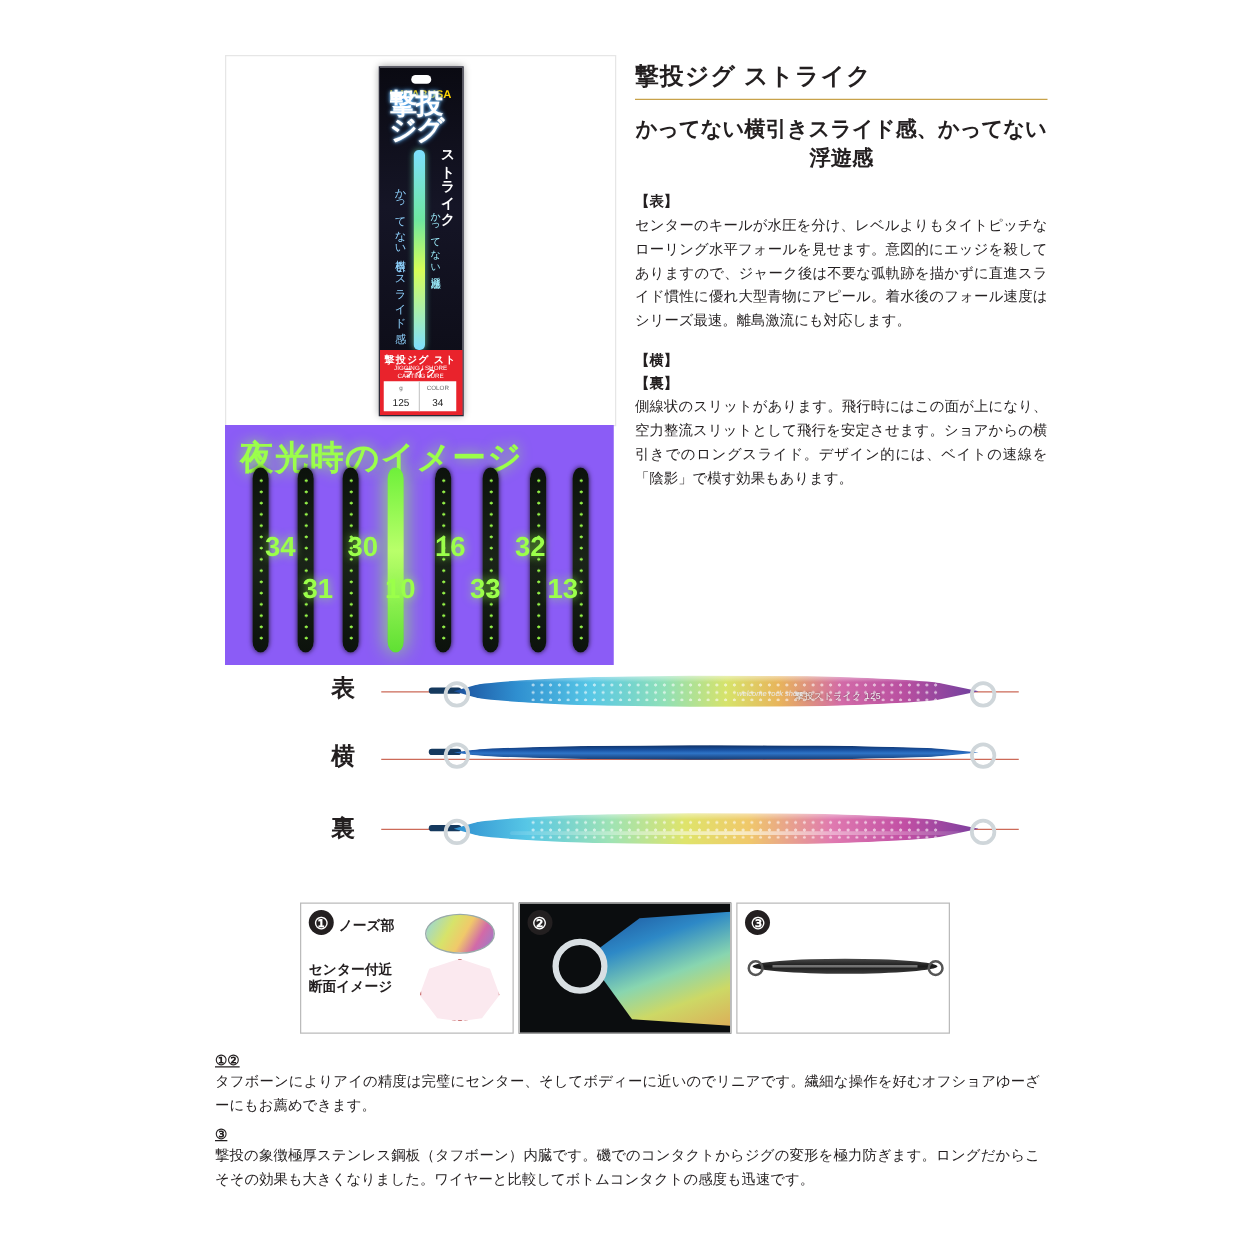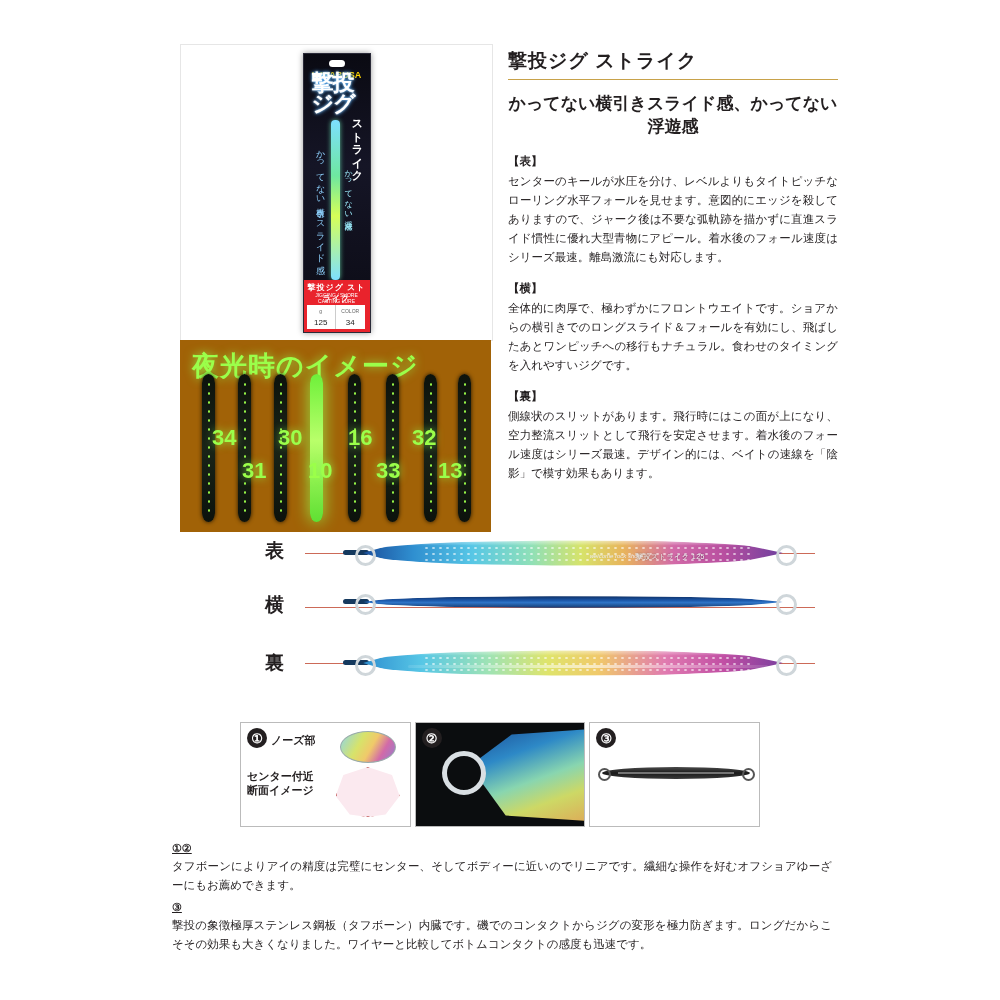--- a/index.html
+++ b/index.html
@@ -82,21 +82,21 @@
   .pkg-specs div{
     flex:1;text-align:center;font-size:8px;color:#222;line-height:11px;
     border-right:1px solid #ccc;padding-top:1px;
   }
   .pkg-specs div:last-child{border-right:none;}
   .pkg-specs .lbl{font-size:5px;color:#666;display:block;}
 
   
   .glow-box{
     position:absolute;left:180px;top:340px;width:311px;height:192px;
-    background:#a16207;
+    background:#8b5cf6;
     overflow:hidden;
   }
   .glow-title{
     position:absolute;left:12px;top:8px;
     color:#9bff4a;font-size:27px;font-weight:bold;letter-spacing:1px;
     text-shadow:0 0 10px rgba(150,255,80,.8);
   }
   .glow-jig{
     position:absolute;top:34px;width:13px;height:148px;
     border-radius:50%/6%;
@@ -319,25 +319,24 @@
     <div class="rt-title">撃投ジグ ストライク</div>
     <div class="rt-rule"></div>
     <div class="rt-sub">かってない横引きスライド感、かってない浮遊感</div>
 
     <div>
       <div class="rt-h">【表】</div>
       <p class="rt-p">センターのキールが水圧を分け、レベルよりもタイトピッチなローリング水平フォールを見せます。意図的にエッジを殺してありますので、ジャーク後は不要な弧軌跡を描かずに直進スライド慣性に優れ大型青物にアピール。着水後のフォール速度はシリーズ最速。離島激流にも対応します。</p>
     </div>
     <div>
       <div class="rt-h">【横】</div>
-      <p class="rt-p">全体的に肉厚で、極わずかにフロントウエイトです。ショアからの横引きでのロングスライド＆フォールを有効にし、飛ばしたあとワンピッチへの移行もナチュラル。食わせのタイミングを入れやすいジグです。</p>
     </div>
     <div>
       <div class="rt-h">【裏】</div>
-      <p class="rt-p">側線状のスリットがあります。飛行時にはこの面が上になり、空力整流スリットとして飛行を安定させます。着水後のフォール速度はシリーズ最速。デザイン的には、ベイトの速線を「陰影」で模す効果もあります。</p>
+      <p class="rt-p">側線状のスリットがあります。飛行時にはこの面が上になり、空力整流スリットとして飛行を安定させます。ショアからの横引きでのロングスライド。デザイン的には、ベイトの速線を「陰影」で模す効果もあります。</p>
     </div>
   </div>
 
   <div class="views">
 
     <div class="view-label" style="top:4px;">表</div>
     <div class="jig-row" style="top:2px;">
       <div class="jig-line"></div>
       <div class="jig">
         <div class="tail"></div>

